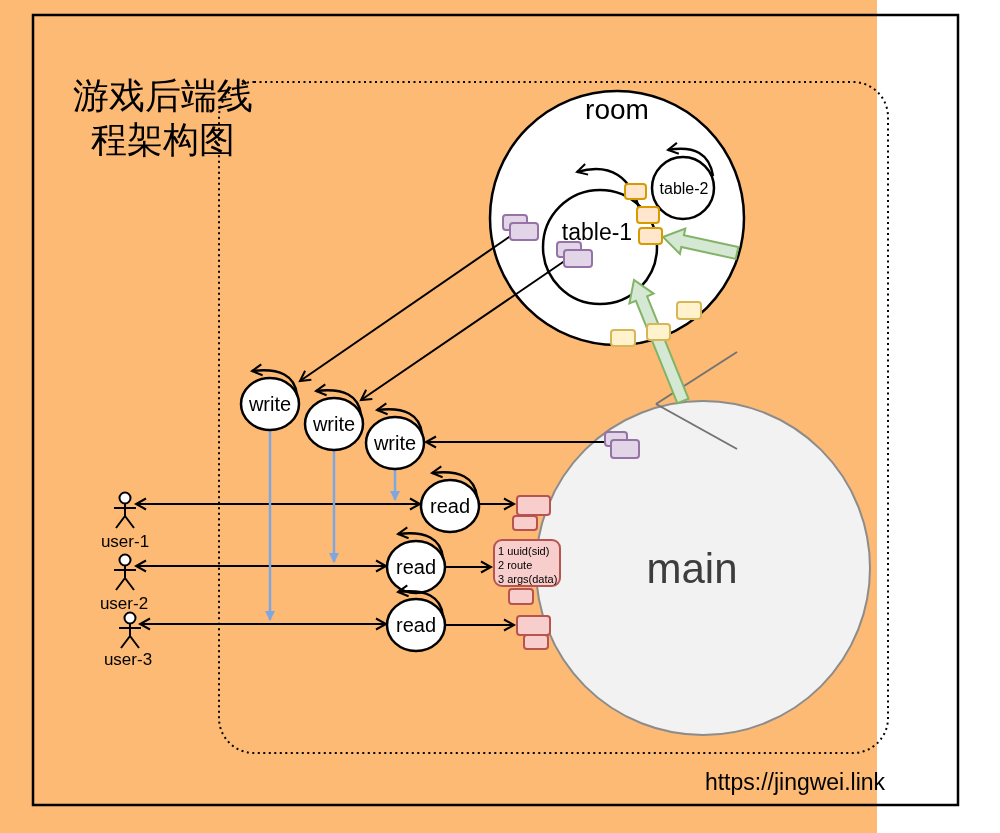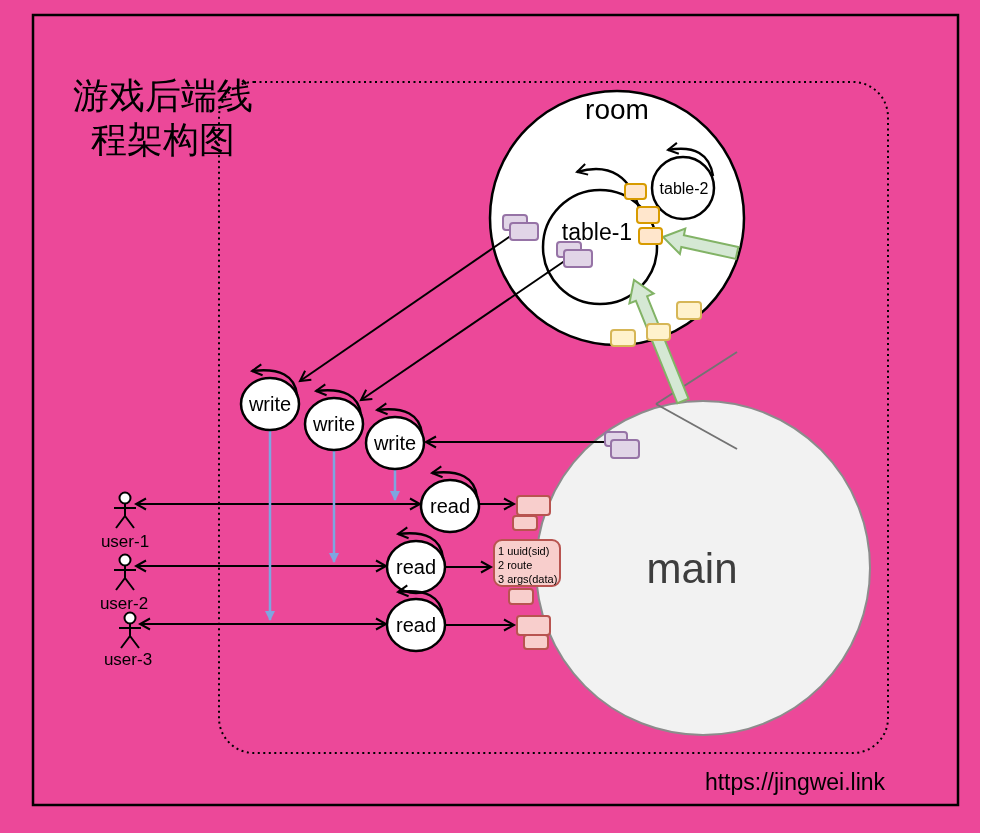--- a/index.html
+++ b/index.html
@@ -1,16 +1,16 @@
 <!DOCTYPE html>
 <html><head>
 <meta charset="utf-8">
 <style>
   html,body{margin:0;padding:0;background:#ffffff;}
-  .stage{position:relative;width:980px;height:833px;background:#ec4899;
+  .stage{position:relative;width:877px;height:833px;background:#fdba74;
          font-family:"Liberation Sans", sans-serif;}
   svg text{font-family:"Liberation Sans", sans-serif;fill:#000;}
   .title-text{font-size:36px;font-weight:500;}
   .room-label{font-size:28px;}
   .table1-label{font-size:23px;}
   .table2-label{font-size:16px;}
   .node-label{font-size:20px;}
   .main-label{font-size:42px;fill:#3d3d3d;}
   .user-label{font-size:17px;}
   .msg-text{font-size:11px;}

